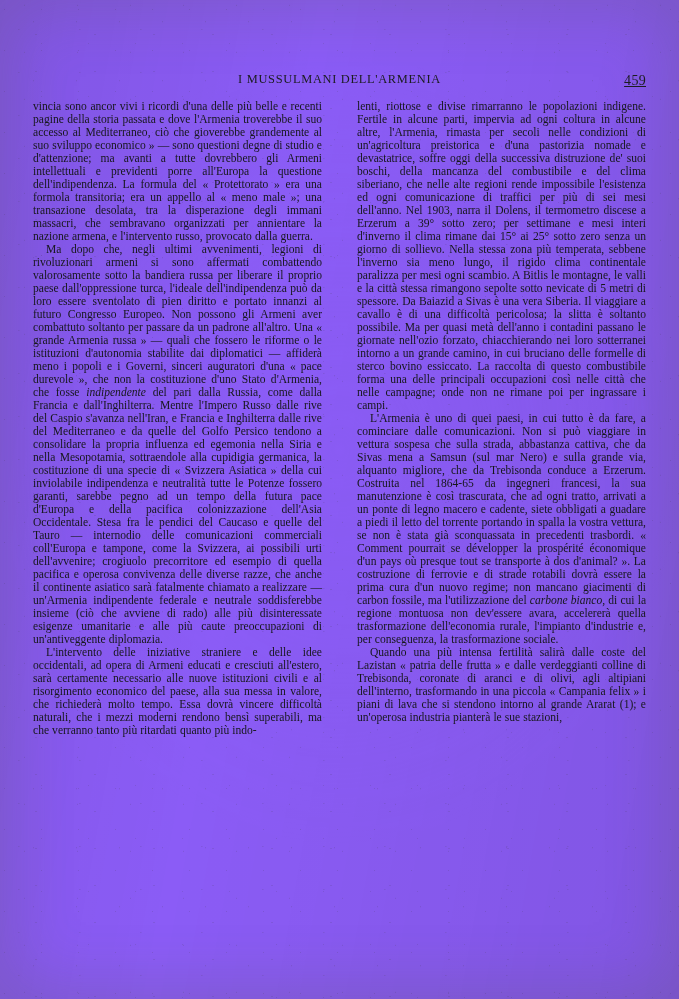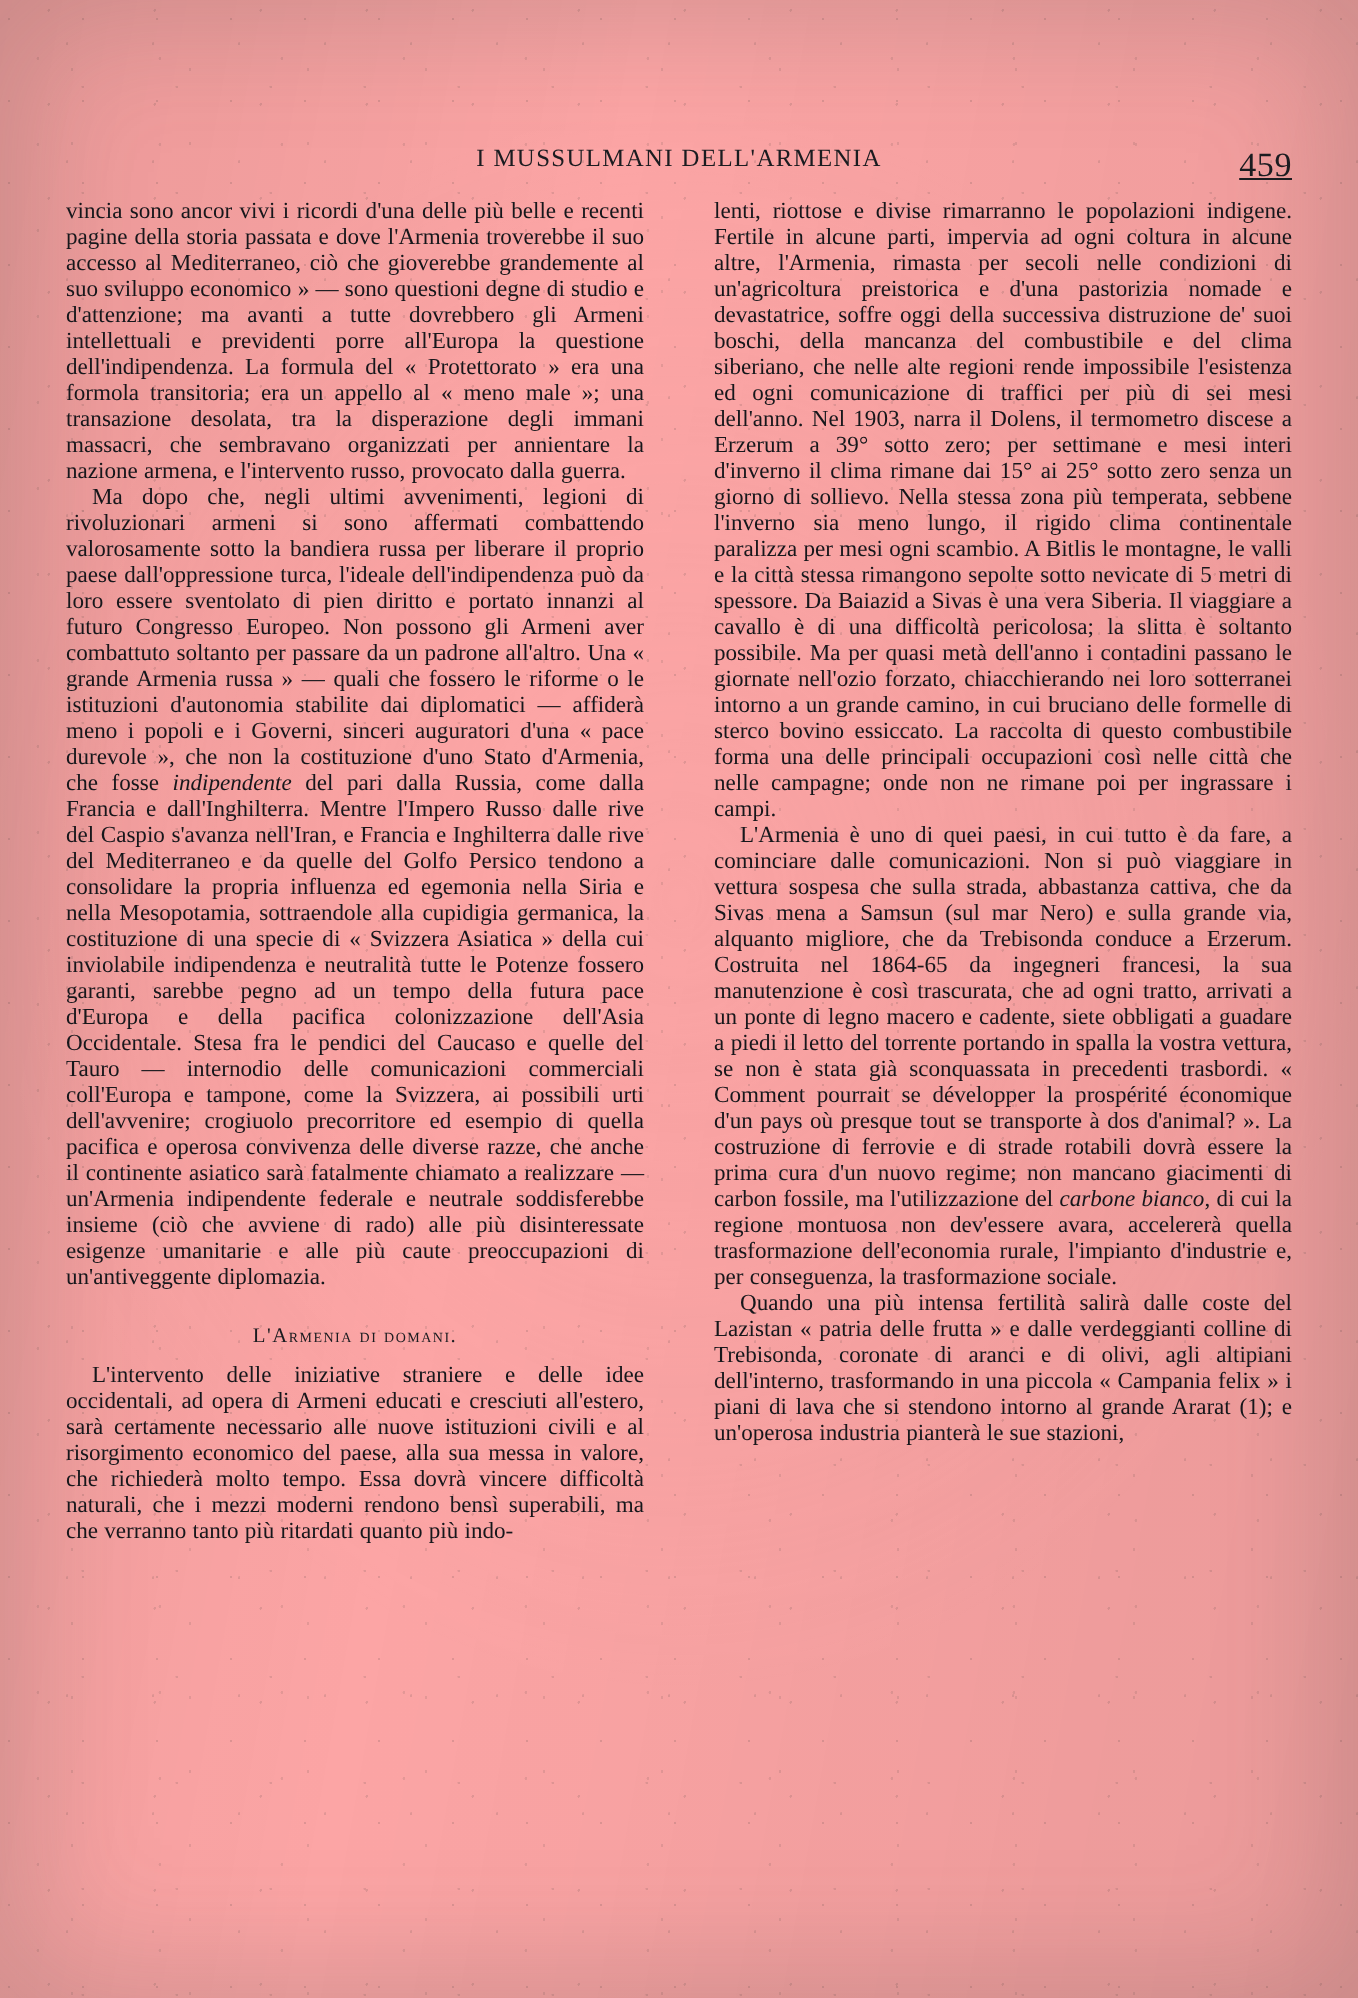--- a/index.html
+++ b/index.html
@@ -4,21 +4,21 @@
 <style>
   html, body {
     margin: 0;
     padding: 0;
     background: #8d8d8d;
   }
   #page {
     position: relative;
     width: 679px;
     height: 999px;
-    background: #fca5a5;
+    background: #8b5cf6;
     overflow: hidden;
     font-family: "Liberation Serif", "DejaVu Serif", serif;
     color: #15161a;
   }
   
   #page::before {
     content: "";
     position: absolute;
     inset: 0;
     pointer-events: none;
@@ -59,21 +59,21 @@
     letter-spacing: 0.7px;
     font-variant: small-caps;
     text-transform: uppercase;
     white-space: nowrap;
     color: #1b1c20;
   }
   .runhead-folio {
     position: absolute;
     right: 0;
     top: 1px;
-    font-size: 17px;
+    font-size: 14px;
     letter-spacing: .3px;
     color: #1b1c20;
     text-decoration: underline;
   }
 
   
   .columns {
     position: absolute;
     left: 33px;
     top: 100px;
@@ -137,21 +137,20 @@
     <div class="runhead">
       <div class="runhead-title">I Mussulmani dell'Armenia</div>
       <div class="runhead-folio">459</div>
     </div>
 
     <div class="columns">
 
       <div class="col col-left">
         <p class="para cont">vincia sono ancor vivi i ricordi d'una delle più belle e recenti pagine della storia passata e dove l'Armenia troverebbe il suo accesso al Mediterraneo, ciò che gioverebbe grandemente al suo sviluppo economico » — sono questioni degne di studio e d'attenzione; ma avanti a tutte dovrebbero gli Armeni intellettuali e previdenti porre all'Europa la questione dell'indipendenza. La formula del « Protettorato » era una formola transitoria; era un appello al « meno male »; una transazione desolata, tra la disperazione degli immani massacri, che sembravano organizzati per annientare la nazione armena, e l'intervento russo, provocato dalla guerra.</p>
         <p class="para indent">Ma dopo che, negli ultimi avvenimenti, legioni di rivoluzionari armeni si sono affermati combattendo valorosamente sotto la bandiera russa per liberare il proprio paese dall'oppressione turca, l'ideale dell'indipendenza può da loro essere sventolato di pien diritto e portato innanzi al futuro Congresso Europeo. Non possono gli Armeni aver combattuto soltanto per passare da un padrone all'altro. Una « grande Armenia russa » — quali che fossero le riforme o le istituzioni d'autonomia stabilite dai diplomatici — affiderà meno i popoli e i Governi, sinceri auguratori d'una « pace durevole », che non la costituzione d'uno Stato d'Armenia, che fosse <em class="it">indipendente</em> del pari dalla Russia, come dalla Francia e dall'Inghilterra. Mentre l'Impero Russo dalle rive del Caspio s'avanza nell'Iran, e Francia e Inghilterra dalle rive del Mediterraneo e da quelle del Golfo Persico tendono a consolidare la propria influenza ed egemonia nella Siria e nella Mesopotamia, sottraendole alla cupidigia germanica, la costituzione di una specie di « Svizzera Asiatica » della cui inviolabile indipendenza e neutralità tutte le Potenze fossero garanti, sarebbe pegno ad un tempo della futura pace d'Europa e della pacifica colonizzazione dell'Asia Occidentale. Stesa fra le pendici del Caucaso e quelle del Tauro — internodio delle comunicazioni commerciali coll'Europa e tampone, come la Svizzera, ai possibili urti dell'avvenire; crogiuolo precorritore ed esempio di quella pacifica e operosa convivenza delle diverse razze, che anche il continente asiatico sarà fatalmente chiamato a realizzare — un'Armenia indipendente federale e neutrale soddisferebbe insieme (ciò che avviene di rado) alle più disinteressate esigenze umanitarie e alle più caute preoccupazioni di un'antiveggente diplomazia.</p>
-        <div class="sechead">L'Armenia di domani.</div>
         <p class="para indent">L'intervento delle iniziative straniere e delle idee occidentali, ad opera di Armeni educati e cresciuti all'estero, sarà certamente necessario alle nuove istituzioni civili e al risorgimento economico del paese, alla sua messa in valore, che richiederà molto tempo. Essa dovrà vincere difficoltà naturali, che i mezzi moderni rendono bensì superabili, ma che verranno tanto più ritardati quanto più indo-</p>
       </div>
 
       <div class="col col-right">
         <p class="para cont">lenti, riottose e divise rimarranno le popolazioni indigene. Fertile in alcune parti, impervia ad ogni coltura in alcune altre, l'Armenia, rimasta per secoli nelle condizioni di un'agricoltura preistorica e d'una pastorizia nomade e devastatrice, soffre oggi della successiva distruzione de' suoi boschi, della mancanza del combustibile e del clima siberiano, che nelle alte regioni rende impossibile l'esistenza ed ogni comunicazione di traffici per più di sei mesi dell'anno. Nel 1903, narra il Dolens, il termometro discese a Erzerum a 39° sotto zero; per settimane e mesi interi d'inverno il clima rimane dai 15° ai 25° sotto zero senza un giorno di sollievo. Nella stessa zona più temperata, sebbene l'inverno sia meno lungo, il rigido clima continentale paralizza per mesi ogni scambio. A Bitlis le montagne, le valli e la città stessa rimangono sepolte sotto nevicate di 5 metri di spessore. Da Baiazid a Sivas è una vera Siberia. Il viaggiare a cavallo è di una difficoltà pericolosa; la slitta è soltanto possibile. Ma per quasi metà dell'anno i contadini passano le giornate nell'ozio forzato, chiacchierando nei loro sotterranei intorno a un grande camino, in cui bruciano delle formelle di sterco bovino essiccato. La raccolta di questo combustibile forma una delle principali occupazioni così nelle città che nelle campagne; onde non ne rimane poi per ingrassare i campi.</p>
         <p class="para indent">L'Armenia è uno di quei paesi, in cui tutto è da fare, a cominciare dalle comunicazioni. Non si può viaggiare in vettura sospesa che sulla strada, abbastanza cattiva, che da Sivas mena a Samsun (sul mar Nero) e sulla grande via, alquanto migliore, che da Trebisonda conduce a Erzerum. Costruita nel 1864-65 da ingegneri francesi, la sua manutenzione è così trascurata, che ad ogni tratto, arrivati a un ponte di legno macero e cadente, siete obbligati a guadare a piedi il letto del torrente portando in spalla la vostra vettura, se non è stata già sconquassata in precedenti trasbordi. « Comment pourrait se développer la prospérité économique d'un pays où presque tout se transporte à dos d'animal? ». La costruzione di ferrovie e di strade rotabili dovrà essere la prima cura d'un nuovo regime; non mancano giacimenti di carbon fossile, ma l'utilizzazione del <em class="it">carbone bianco</em>, di cui la regione montuosa non dev'essere avara, accelererà quella trasformazione dell'economia rurale, l'impianto d'industrie e, per conseguenza, la trasformazione sociale.</p>
         <p class="para indent">Quando una più intensa fertilità salirà dalle coste del Lazistan « patria delle frutta » e dalle verdeggianti colline di Trebisonda, coronate di aranci e di olivi, agli altipiani dell'interno, trasformando in una piccola « Campania felix » i piani di lava che si stendono intorno al grande Ararat (1); e un'operosa industria pianterà le sue stazioni,</p>
 
       </div>
 

